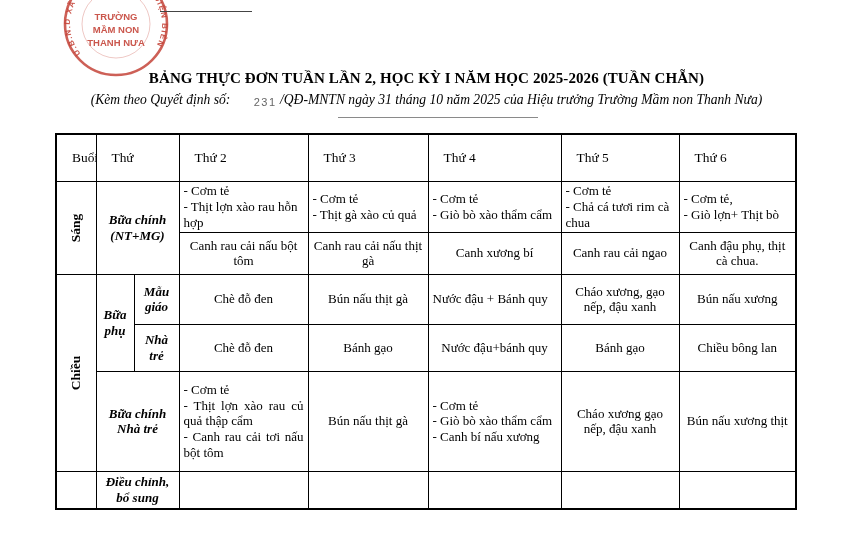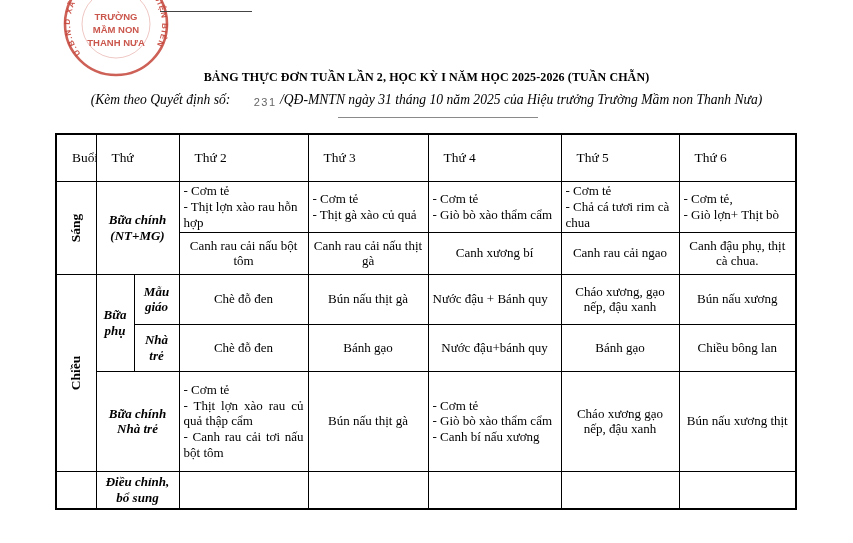--- a/index.html
+++ b/index.html
@@ -8,21 +8,21 @@
 
   
   .org{position:absolute;left:106px;top:7px;width:200px;text-align:center;line-height:1.25;}
   .org-line1{font-size:13px;letter-spacing:0.2px;}
   .org-line2{font-size:13.5px;font-weight:bold;margin-top:1px;}
   .org-rule{width:92px;border-top:1.2px solid #444;margin:4px auto 0;}
 
   .stamp{position:absolute;left:58px;top:0;width:120px;height:84px;pointer-events:none;}
 
   .title{position:absolute;left:0;top:70px;width:100%;text-align:center;
-         font-weight:bold;font-size:12px;letter-spacing:0.1px;}
+         font-weight:bold;font-size:15px;letter-spacing:0.1px;}
   .subtitle{position:absolute;left:0;top:92px;width:100%;text-align:center;
             font-style:italic;font-size:13.6px;}
   .subtitle .num{font-style:normal;font-size:11px;color:#666;letter-spacing:1.5px;
                  position:relative;top:2px;font-family:"Liberation Sans",sans-serif;margin-left:20px;}
   .subtitle-rule{position:absolute;left:338px;top:117px;width:200px;border-top:1px solid #8a8a8a;}
 
   
   table.menu{position:absolute;left:55px;top:133px;width:740px;border-collapse:collapse;
              table-layout:fixed;border:2px solid #000;}
   table.menu td,table.menu th{border:1px solid #000;padding:1px 4px;font-size:13px;

